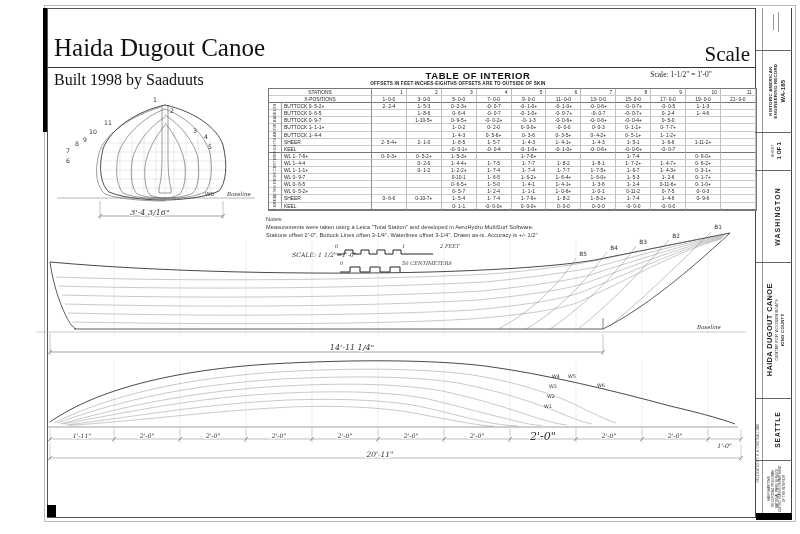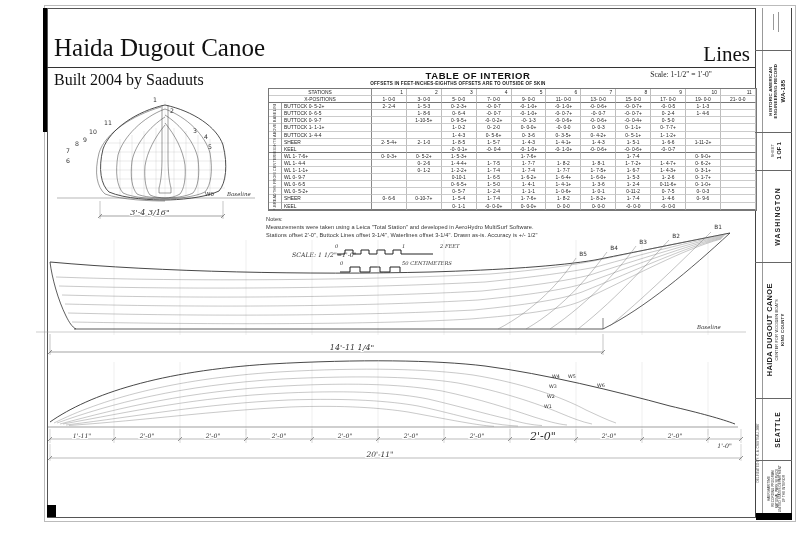--- a/index.html
+++ b/index.html
@@ -41,22 +41,22 @@
   <div class="frame" style="left:47px;top:8px;width:707px;height:508px;"></div>
   <div class="line" style="left:755px;top:8px;width:1px;height:509px;"></div>
   <div class="line" style="left:791px;top:8px;width:1px;height:509px;"></div>
   <div class="line" style="left:762px;top:8px;width:0.5px;height:509px;background:#999;"></div>
   <div class="abs" style="left:43px;top:8px;width:4px;height:124px;background:#000;"></div>
   <div class="abs" style="left:47px;top:505px;width:9px;height:12px;background:#000;"></div>
   <div class="abs" style="left:756px;top:513px;width:36px;height:7px;background:#000;"></div>
 
   <div class="abs serif" style="left:54px;top:34px;font-size:25px;color:#111;">Haida Dugout Canoe</div>
   <div class="line" style="left:47px;top:67px;width:708px;height:1px;background:#333;"></div>
-  <div class="abs serif" style="left:54px;top:71px;font-size:16px;color:#111;">Built 2004 by Saaduuts</div>
-  <div class="abs serif" style="left:610px;top:42px;width:140px;text-align:right;font-size:21px;color:#111;">Lines</div>
+  <div class="abs serif" style="left:54px;top:71px;font-size:16px;color:#111;">Built 1998 by Saaduuts</div>
+  <div class="abs serif" style="left:610px;top:42px;width:140px;text-align:right;font-size:21px;color:#111;">Scale</div>
   <div class="abs serif" style="left:610px;top:70px;width:142px;text-align:center;font-size:7.5px;color:#222;">Scale: 1-1/2" = 1'-0"</div>
 
   <div class="abs" style="left:268px;top:70px;width:420px;text-align:center;font-size:9.5px;font-weight:bold;letter-spacing:.6px;color:#111;">TABLE OF INTERIOR</div>
   <div class="abs" style="left:268px;top:81px;width:380px;text-align:center;font-size:4.6px;font-weight:bold;letter-spacing:.2px;color:#222;">OFFSETS IN FEET-INCHES-EIGHTHS      OFFSETS ARE TO OUTSIDE OF SKIN</div>
   <div id="offsets-body" style="position: absolute;">
       <div class="orow">
         <div class="oc hlbl" style="border-bottom: 0.5px solid rgb(203, 203, 203);">STATIONS</div>
         <div class="oc stn">1</div>
         <div class="oc stn">2</div>
         <div class="oc stn">3</div>

